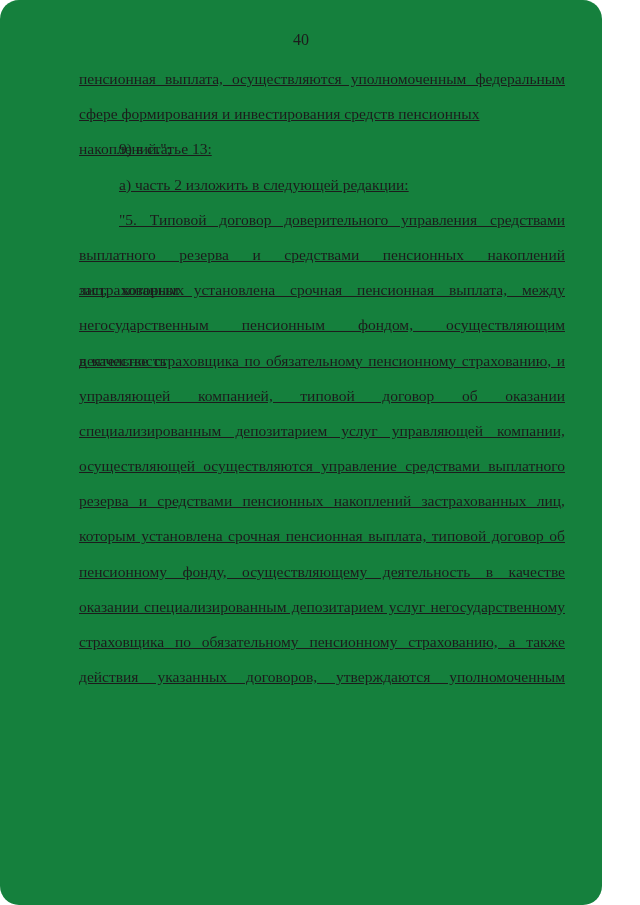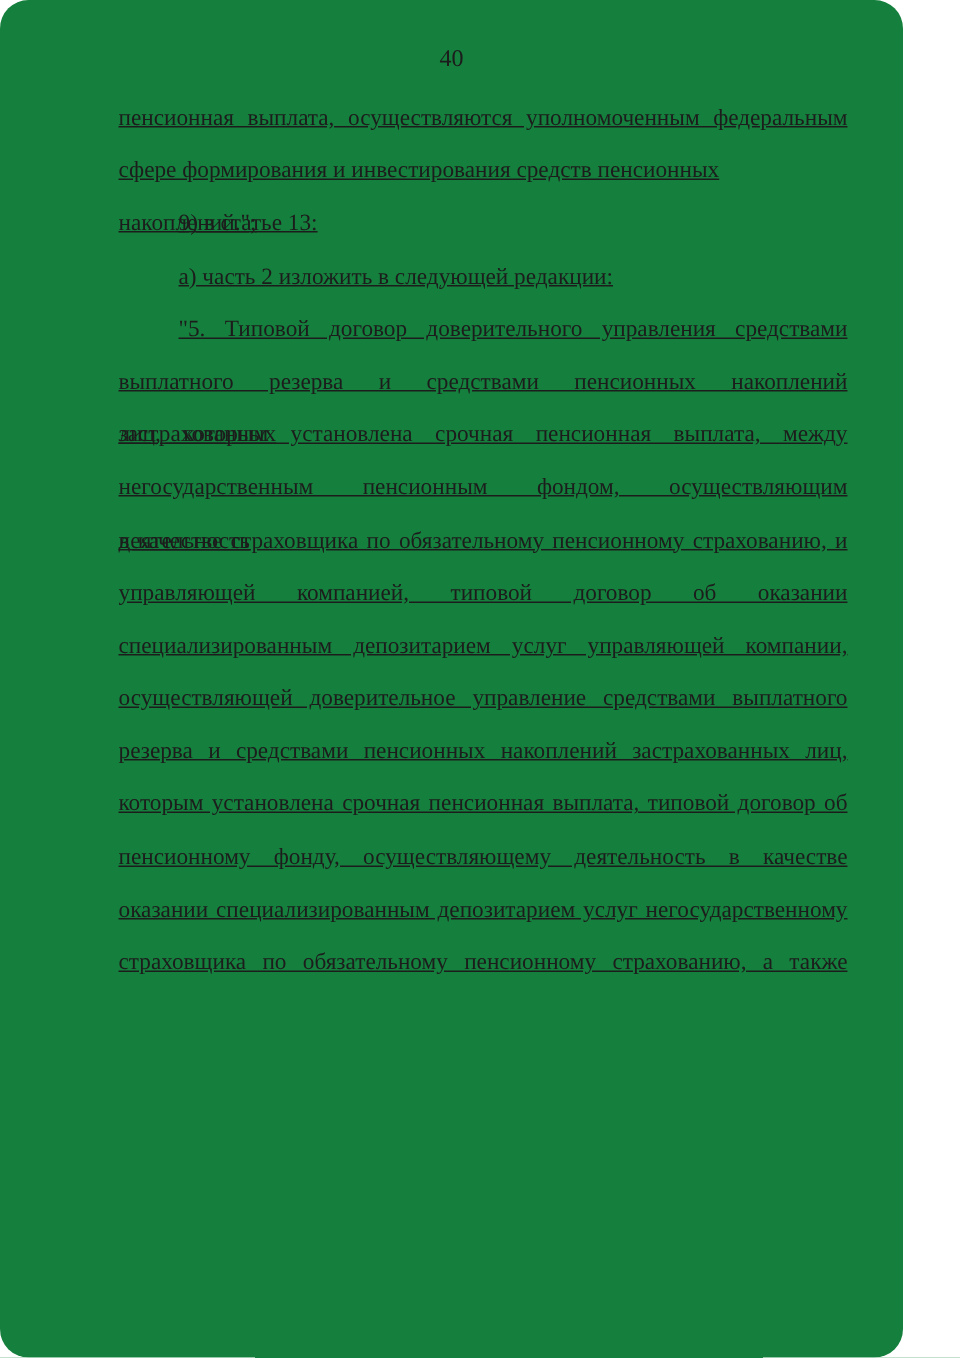--- a/index.html
+++ b/index.html
@@ -62,20 +62,21 @@
 
     <div class="line indent">а) часть 2 изложить в следующей редакции:</div>
 
     <div class="line justify indent">"5. Типовой договор доверительного управления средствами</div>
     <div class="line justify">выплатного резерва и средствами пенсионных накоплений застрахованных</div>
     <div class="line justify">лиц, которым установлена срочная пенсионная выплата, между</div>
     <div class="line justify">негосударственным пенсионным фондом, осуществляющим деятельность</div>
     <div class="line justify">в качестве страховщика по обязательному пенсионному страхованию, и</div>
     <div class="line justify">управляющей компанией, типовой договор об оказании</div>
     <div class="line justify">специализированным депозитарием услуг управляющей компании,</div>
-    <div class="line justify">осуществляющей доверительное управление средствами выплатного</div>
+    <div class="line justify">осуществляющей осуществляются управление средствами выплатного</div>
     <div class="line justify">резерва и средствами пенсионных накоплений застрахованных лиц,</div>
     <div class="line justify">которым установлена срочная пенсионная выплата, типовой договор об</div>
     <div class="line justify">пенсионному фонду, осуществляющему деятельность в качестве</div>
     <div class="line justify">оказании специализированным депозитарием услуг негосударственному</div>
     <div class="line justify">страховщика по обязательному пенсионному страхованию, а также</div>
+    <div class="line justify">действия указанных договоров, утверждаются уполномоченным</div>
   </div>
 </div>
 
 </body></html>

